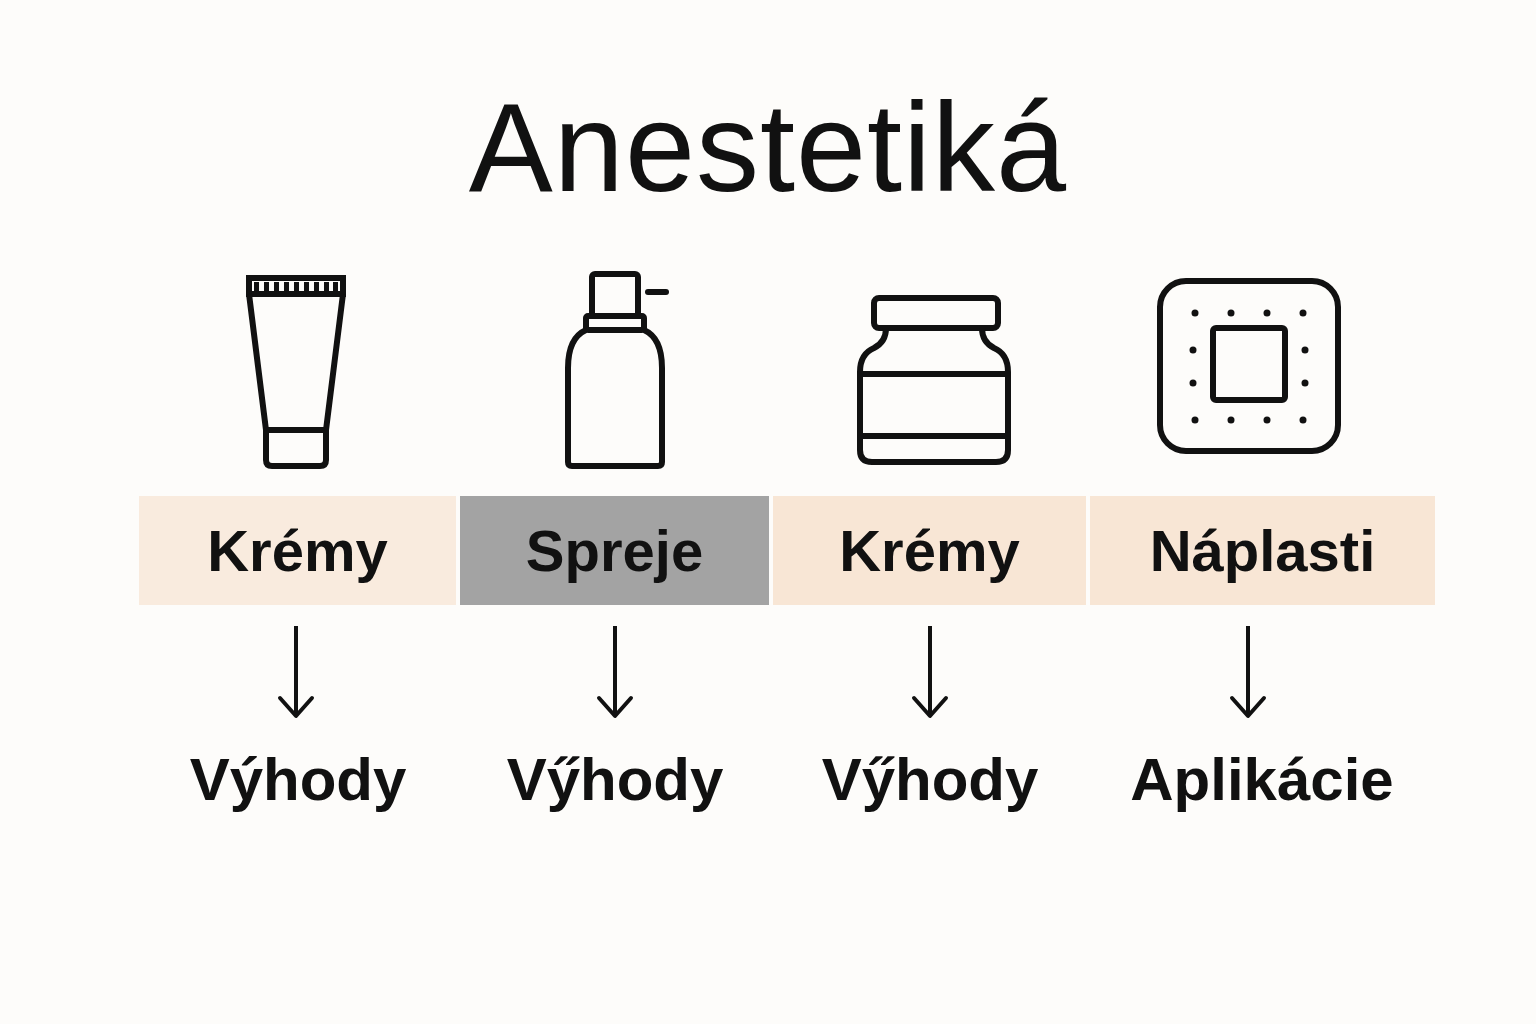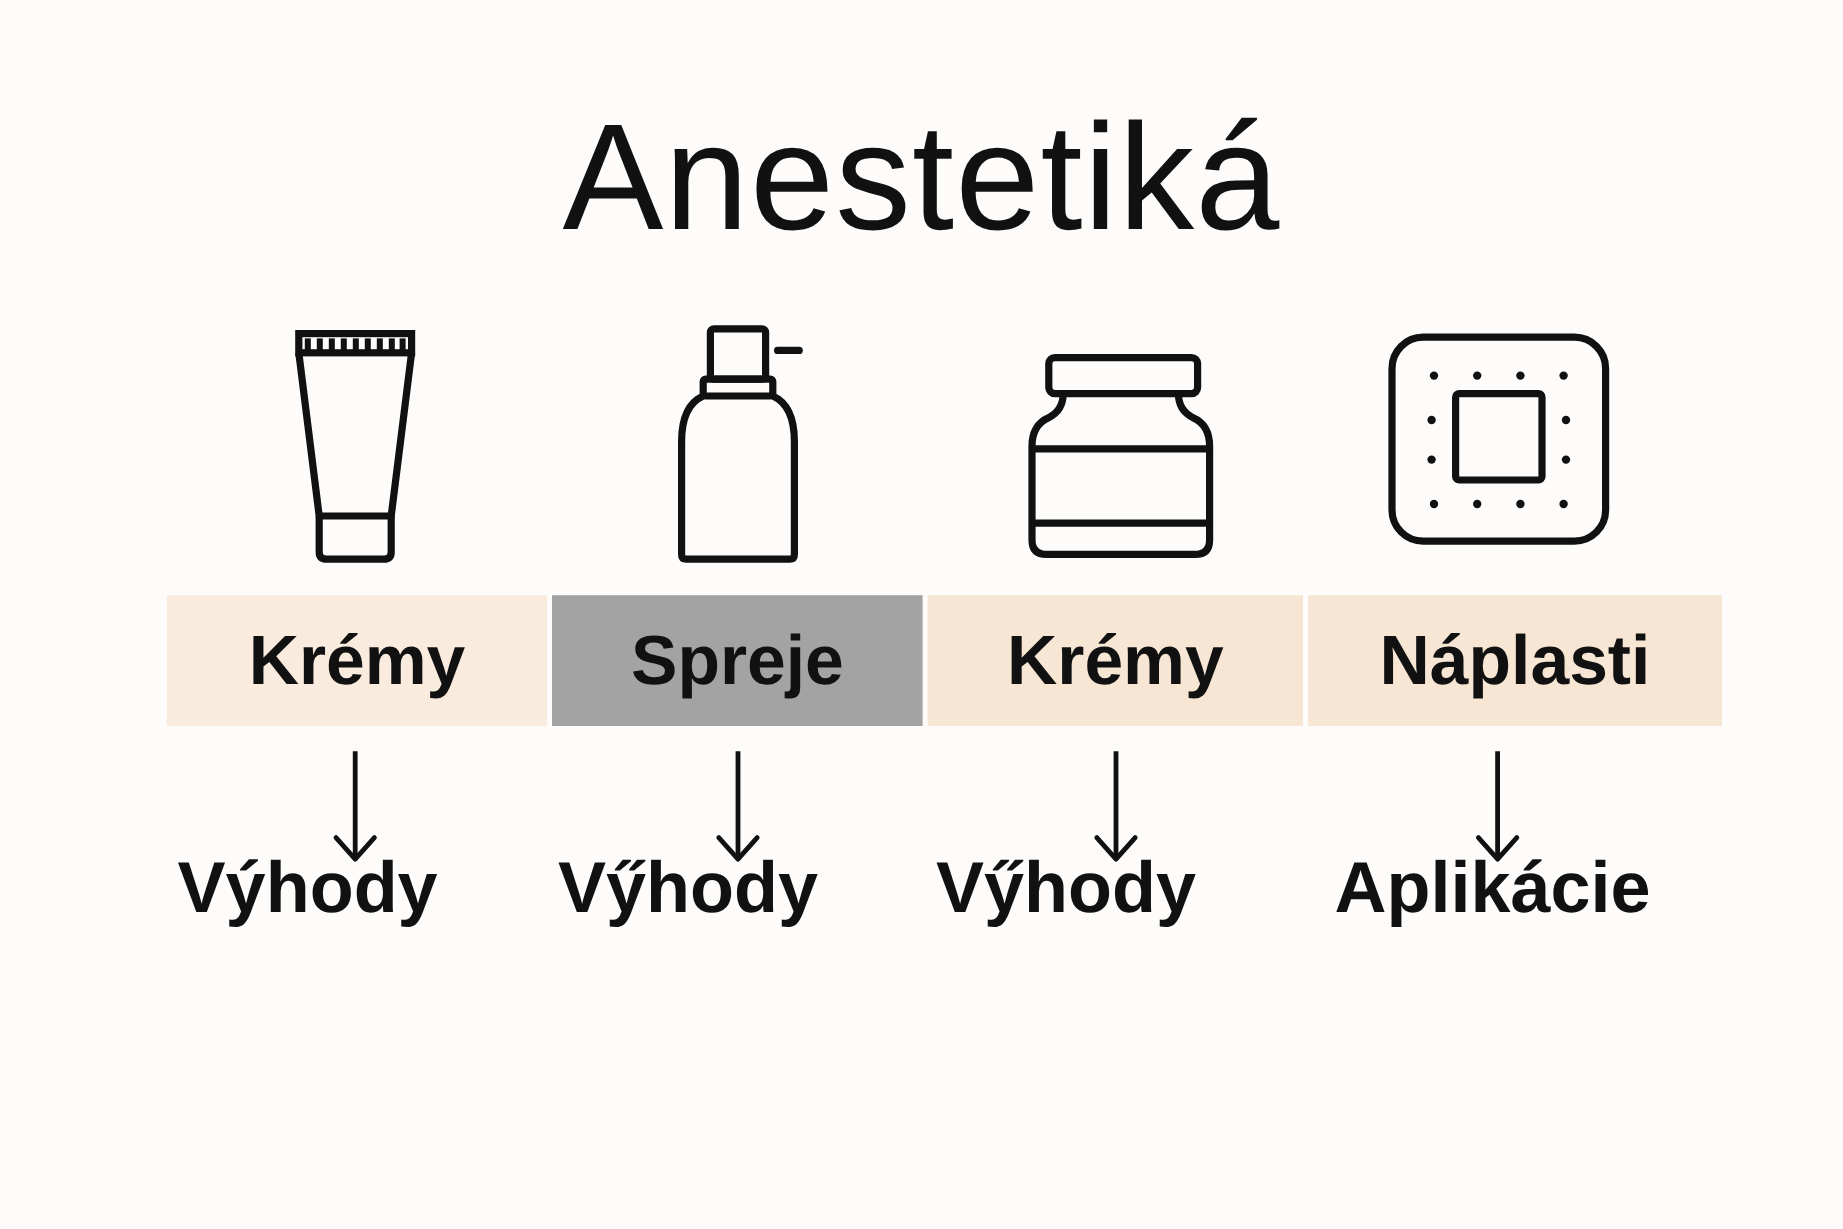--- a/index.html
+++ b/index.html
@@ -30,23 +30,23 @@
   }
   .label-box {
     height: 109px;
     display: flex; align-items: center; justify-content: center;
     font-size: 58px; font-weight: 700;
     color: #111111;
   }
   .sep { width: 4px; height: 109px; background: #fdfcfa; }
   .arrow { position: absolute; top: 624px; }
   .outcome {
-    position: absolute; top: 705px;
+    position: absolute; top: 745px;
     font-size: 60px; font-weight: 700;
-    text-align: left;
+    text-align: center;
     line-height: 70px;
   }
 </style>
 </head>
 <body>
 
 <div class="title">Anestetiká</div>
 
 <div class="icon" style="left:240px; top:270px;">
   <svg width="112" height="204" viewBox="0 0 112 204">

